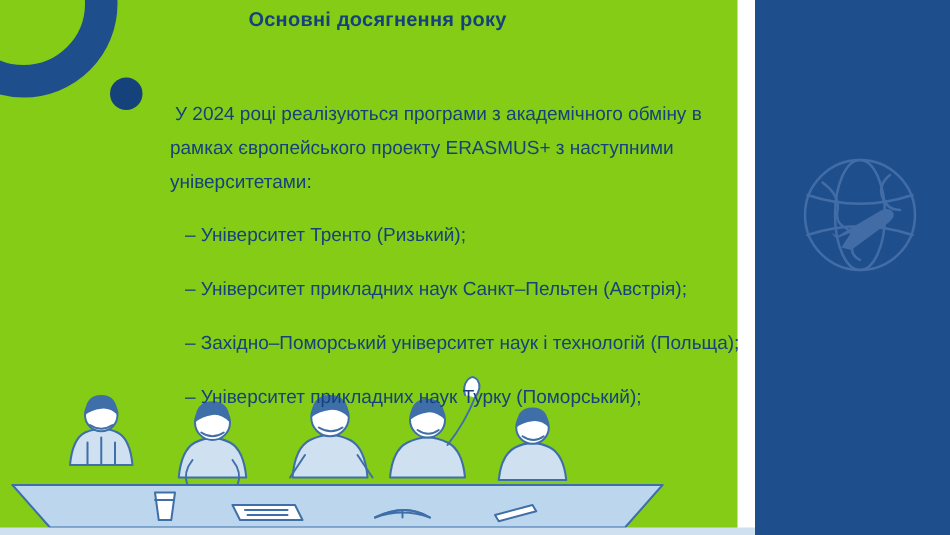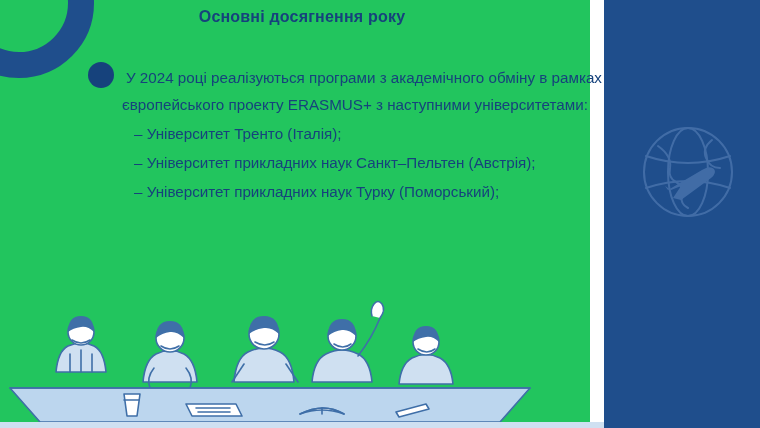--- a/index.html
+++ b/index.html
@@ -5,21 +5,21 @@
   html, body {
     margin: 0;
     padding: 0;
     background: #ffffff;
   }
   #slide {
     position: relative;
     width: 760px;
     height: 428px;
     overflow: hidden;
-    background: #22c55e;
+    background: #84cc16;
     font-family: "Liberation Sans", sans-serif;
   }
 
   
   .right-band {
     position: absolute;
     top: 0;
     right: 0;
     width: 156px;
     height: 428px;
@@ -71,21 +71,21 @@
     position: absolute;
     left: 120px;
     top: 62px;
     width: 504px;
     color: #16427c;
     font-size: 15.2px;
     line-height: 27px;
     z-index: 6;
   }
   .body-text p {
-    margin: 2px;
+    margin: 16px;
   }
   .body-text .first-line-indent {
     text-indent: 4px;
   }
   .body-text .list-item {
     padding-left: 12px;
   }
 
   
   .globe {
@@ -199,18 +199,19 @@
       </g>
     </svg>
   </div>
 
   <div class="title">Основні досягнення року</div>
 
   <div class="bullet-dot"></div>
 
   <div class="body-text">
     <p class="first-line-indent"> У 2024 році реалізуються програми з академічного обміну в рамках європейського проекту ERASMUS+ з наступними університетами:</p>
-    <p class="list-item">–  Університет Тренто (Італія);</p>
+    <p class="list-item">–  Університет Тренто (Ризький);</p>
     <p class="list-item">–  Університет прикладних наук Санкт–Пельтен (Австрія);</p>
+    <p class="list-item">–  Західно–Поморський університет наук і технологій (Польща);</p>
     <p class="list-item">–  Університет прикладних наук Турку (Поморський);</p>
   </div>
 
 </div>
 
 </body></html>

